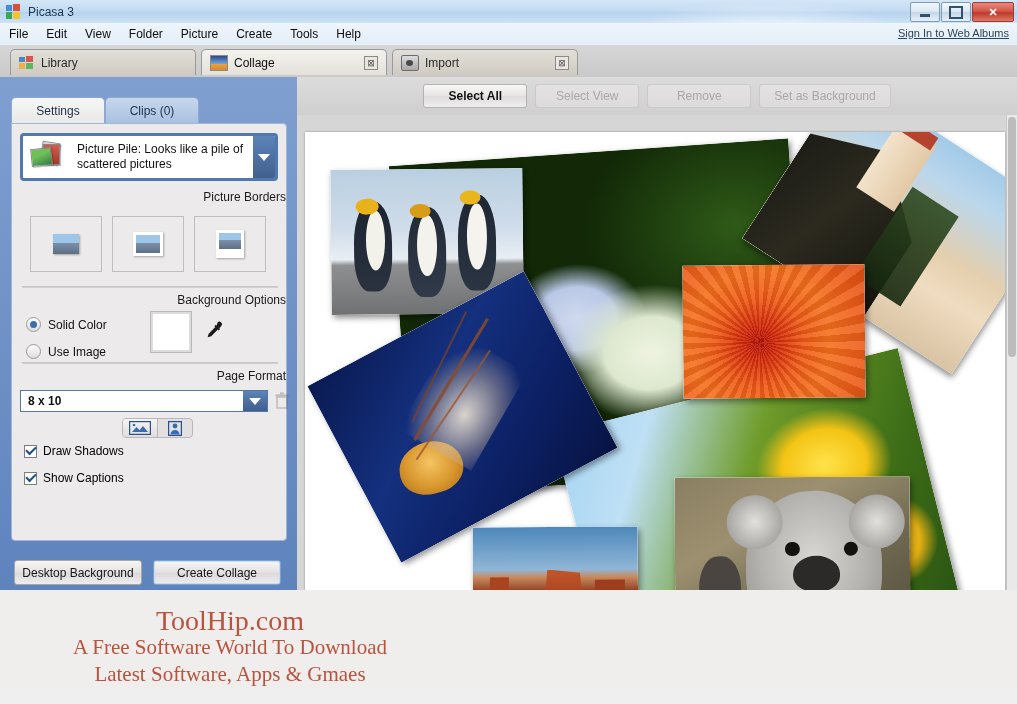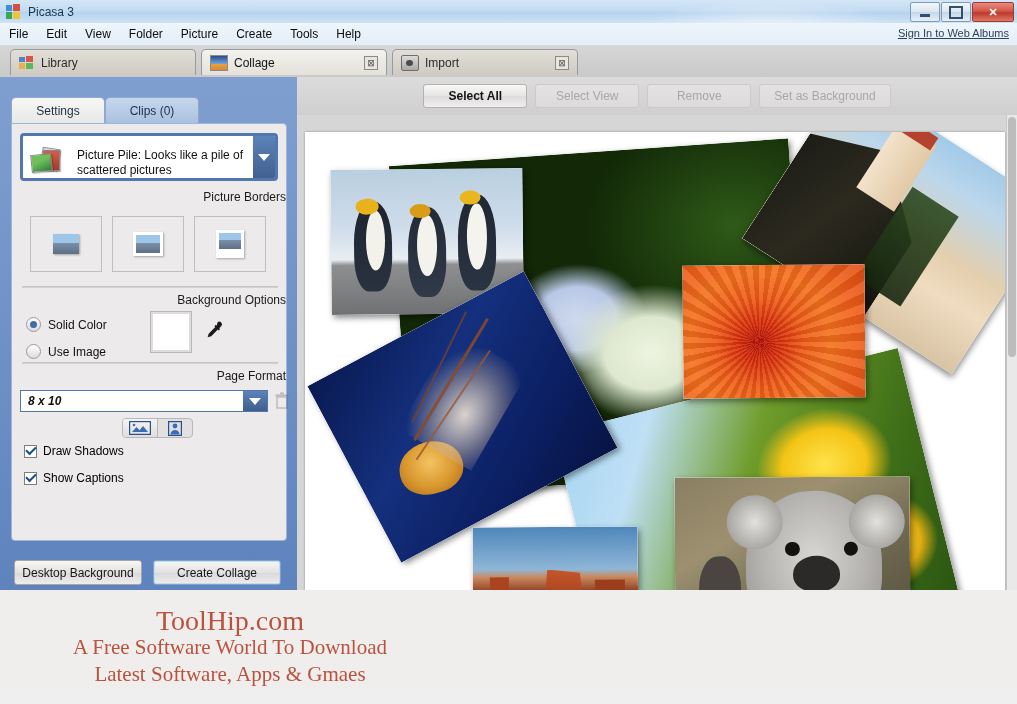--- a/index.html
+++ b/index.html
@@ -114,21 +114,21 @@
   .ptab.inactive{background:linear-gradient(180deg,#c7d7ec 0%,#a9c1e0 100%);color:#20344f;}
   .pbody{
     position:absolute;left:6px;top:46px;width:276px;height:418px;
     background:#eceaea;border:1px solid #9fb6d6;border-radius:0 4px 4px 4px;
     box-sizing:border-box;
   }
 
   .style-select{
     position:absolute;left:8px;top:9px;width:258px;height:48px;
     border:3px solid #5077ae;border-radius:4px;box-sizing:border-box;
-    background:#fff;display:flex;align-items:flex-end;overflow:hidden;
+    background:#fff;display:flex;align-items:center;overflow:hidden;
   }
   .style-thumb{
     width:38px;height:30px;margin-left:6px;flex:none;position:relative;
   }
   .style-thumb span{position:absolute;display:block;border:1px solid #888;background:#fff;box-shadow:1px 1px 1px rgba(0,0,0,.25);}
   .style-thumb span.s1{left:12px;top:0px;width:16px;height:20px;background:linear-gradient(180deg,#cfd8e8,#9fb0cd);transform:rotate(9deg);}
   .style-thumb span.s2{left:14px;top:2px;width:15px;height:19px;background:linear-gradient(180deg,#d85a4a,#a83828);}
   .style-thumb span.s3{left:2px;top:6px;width:19px;height:16px;background:linear-gradient(160deg,#6fbf5a 40%,#2f7d3f 100%);transform:rotate(-6deg);}
   .style-text{margin-left:10px;margin-right:22px;font-size:12px;line-height:15px;color:#111;}
   .style-arrow{
@@ -356,21 +356,21 @@
 
           <div style="position:absolute;left:139px;top:188px;width:40px;height:40px;background:#fff;border:2px solid #dedcdc;outline:1px solid #b9b7b7;box-sizing:border-box;"></div>
           <svg style="position:absolute;left:190px;top:196px;" width="22" height="22" viewBox="0 0 22 22">
             <path d="M15.5 2.5a2.6 2.6 0 0 1 3.7 3.7l-2 2 .9.9-1.4 1.4-.9-.9-6.6 6.6-3.6 1.1 1.1-3.6 6.6-6.6-.9-.9 1.4-1.4.9.9z" fill="#1a1a1a"></path>
           </svg>
 
           <div class="divider" style="left:10px;top:238px;width:256px;"></div>
 
           <div class="sect-title" style="position:absolute;left:0;top:245px;width:100%;">Page Format</div>
 
-          <div class="pf-select" style="top:266px;font-style:italic;">
+          <div class="pf-select" style="top:266px;">
             <span class="pf-value">8 x 10</span>
             <span class="pf-arrow"></span>
           </div>
           <svg style="position:absolute;left:262px;top:268px;opacity:.32;" width="16" height="18" viewBox="0 0 16 18">
             <rect x="3" y="5" width="10" height="11" fill="none" stroke="#555" stroke-width="1.4"></rect>
             <rect x="1.5" y="2.5" width="13" height="2" fill="#555"></rect>
             <rect x="6" y="0.5" width="4" height="2" fill="#555"></rect>
           </svg>
 
           <div class="orient" style="top:294px;">

